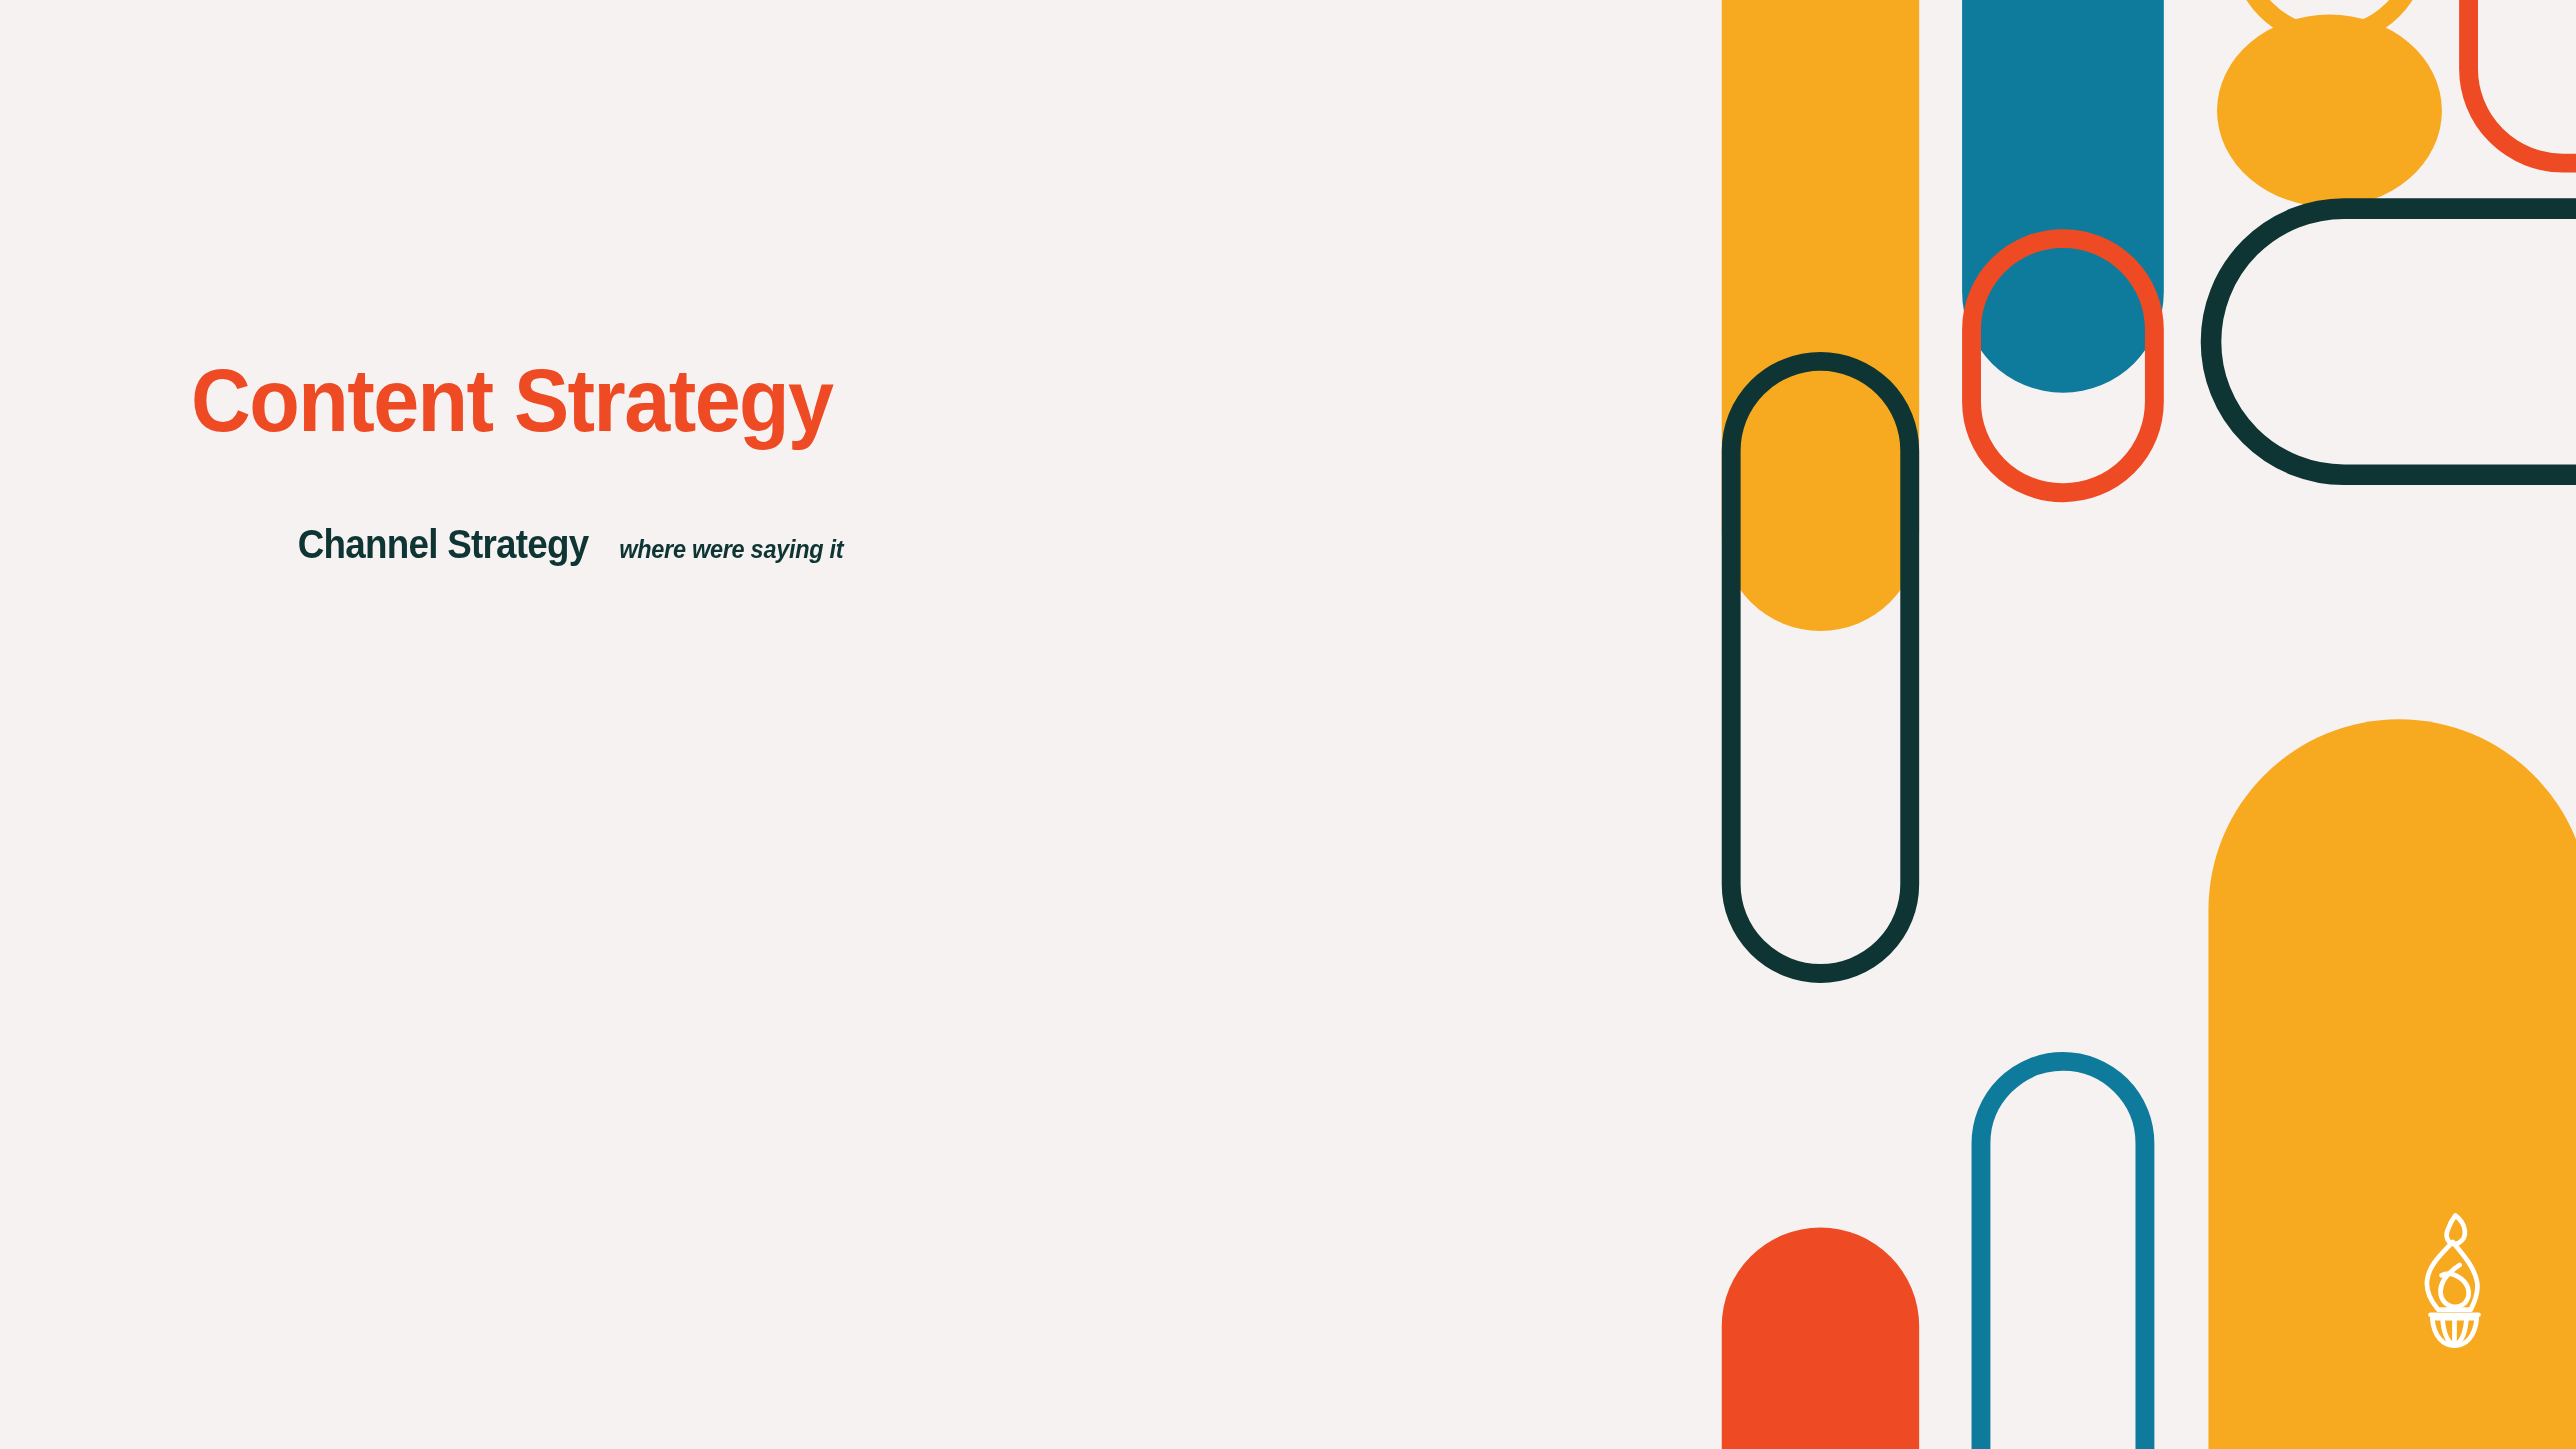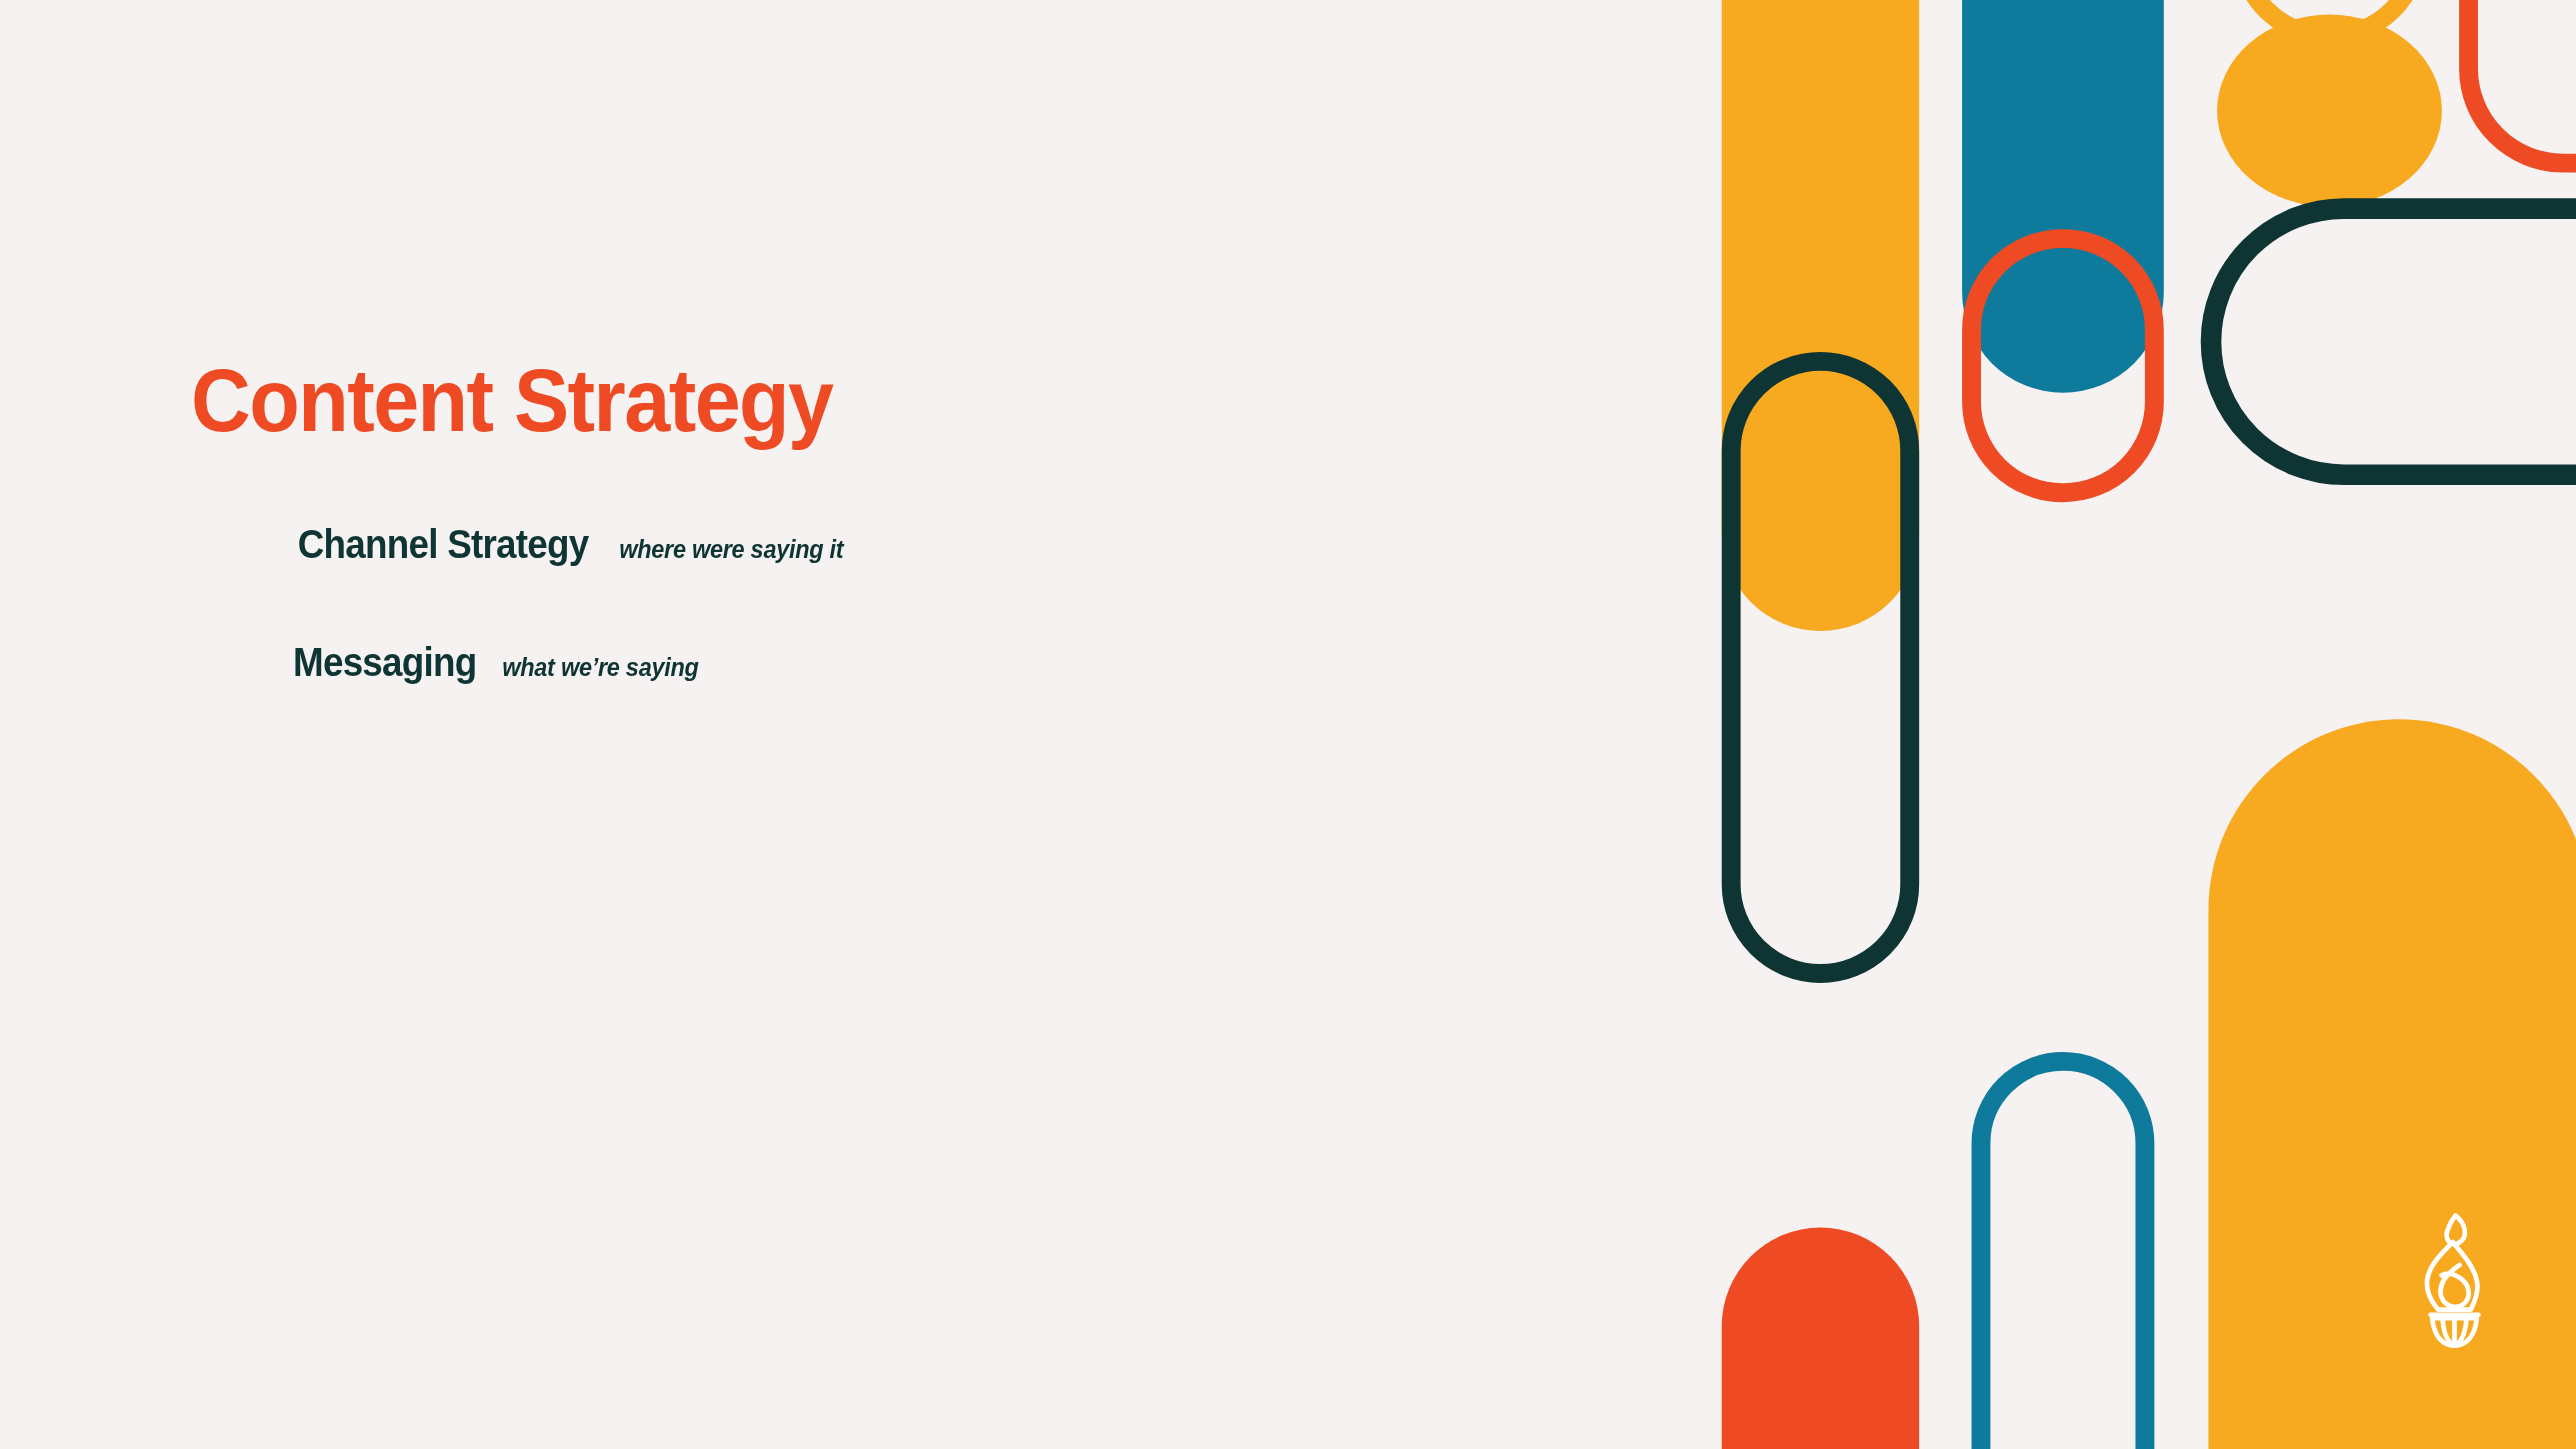--- a/index.html
+++ b/index.html
@@ -105,24 +105,20 @@
 
     <div class="agenda">
 
       <div class="agenda-item">
         <span class="agenda-label">Channel Strategy</span>
         <span class="agenda-desc">where were saying it</span>
       </div>
 
 
 
-      <div class="agenda-item">
-        <span class="agenda-label">Messaging</span>
-        <span class="agenda-desc">what we’re saying</span>
-      </div>
 
 
     </div>
   </div>
 
   <div class="decor">
     <svg width="863" height="1449" viewBox="0 0 1005 1688" xmlns="http://www.w3.org/2000/svg">
 
       <path d="M 10 -200 L 240 -200 L 240 620 A 115 115 0 0 1 10 620 Z" fill="#F7A920"></path>
 

